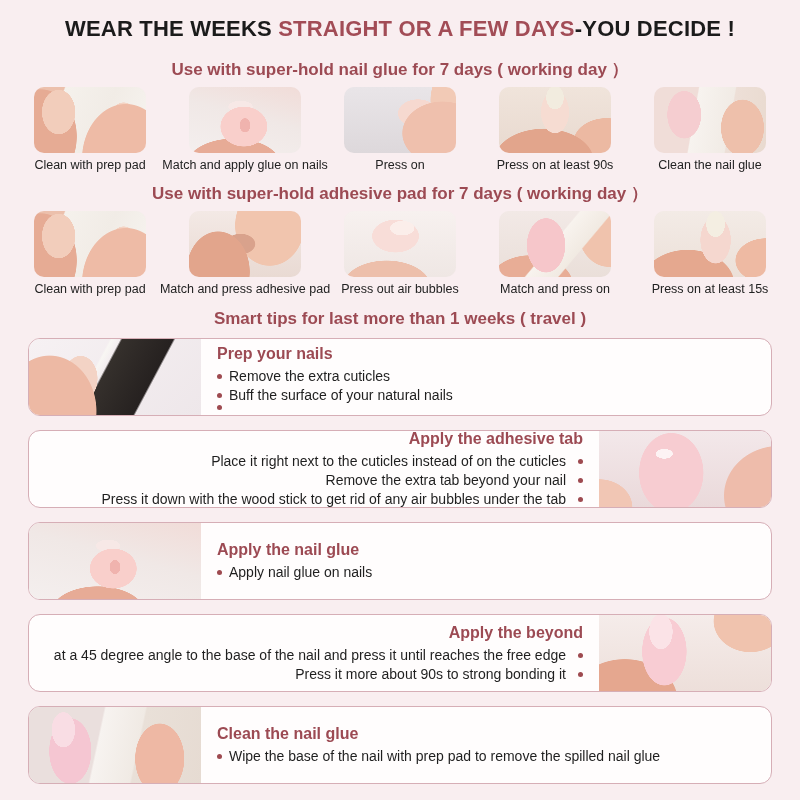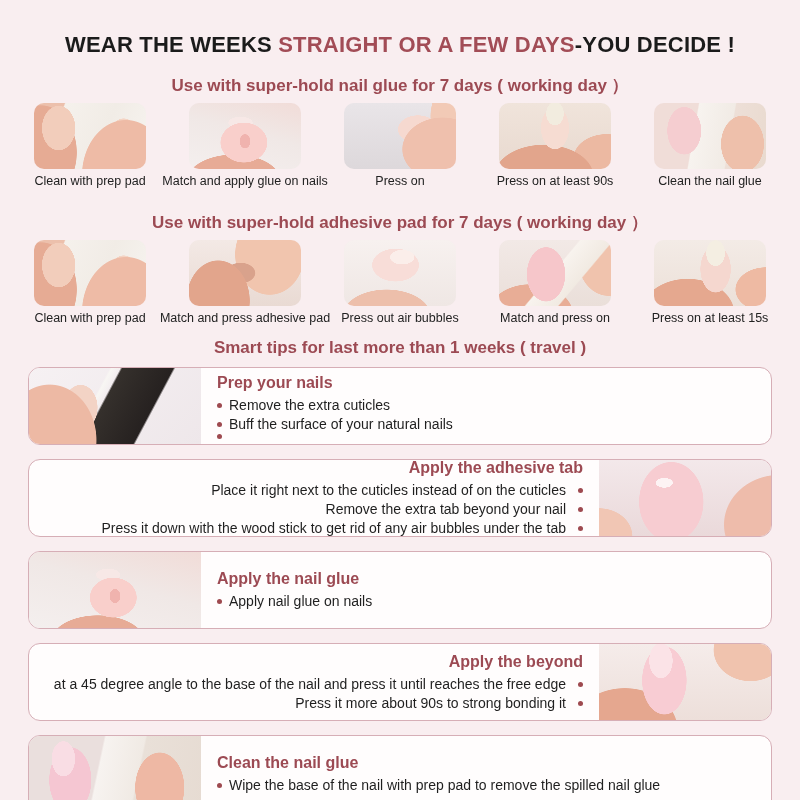--- a/index.html
+++ b/index.html
@@ -6,39 +6,39 @@
   body{
     width:800px;height:800px;
     background:#f9eef0;
     font-family:"Liberation Sans", sans-serif;
     color:#1f1f1f;
     overflow:hidden;
     position:relative;
   }
   
   .page-title{
-    padding-top:32px;
+    padding-top:16px;
     text-align:center;
     font-size:22px;
     font-weight:bold;
     letter-spacing:.2px;
     color:#1b1b1b;
     line-height:26px;
     white-space:nowrap;
   }
   .page-title .hl{color:#a24c56;}
   .sec-title{
     text-align:center;
     font-size:17px;
     font-weight:bold;
     color:#9c4a53;
     line-height:22px;
   }
   .sec-title.s1{margin-top:17px;}
-  .sec-title.s2{margin-top:23px;}
+  .sec-title.s2{margin-top:10px;}
   .sec-title.s3{margin-top:11px;}
   
   .steps{
     display:flex;
     justify-content:space-between;
     padding:0 28px;
     margin-top:6px;
   }
   .step{
     width:124px;

